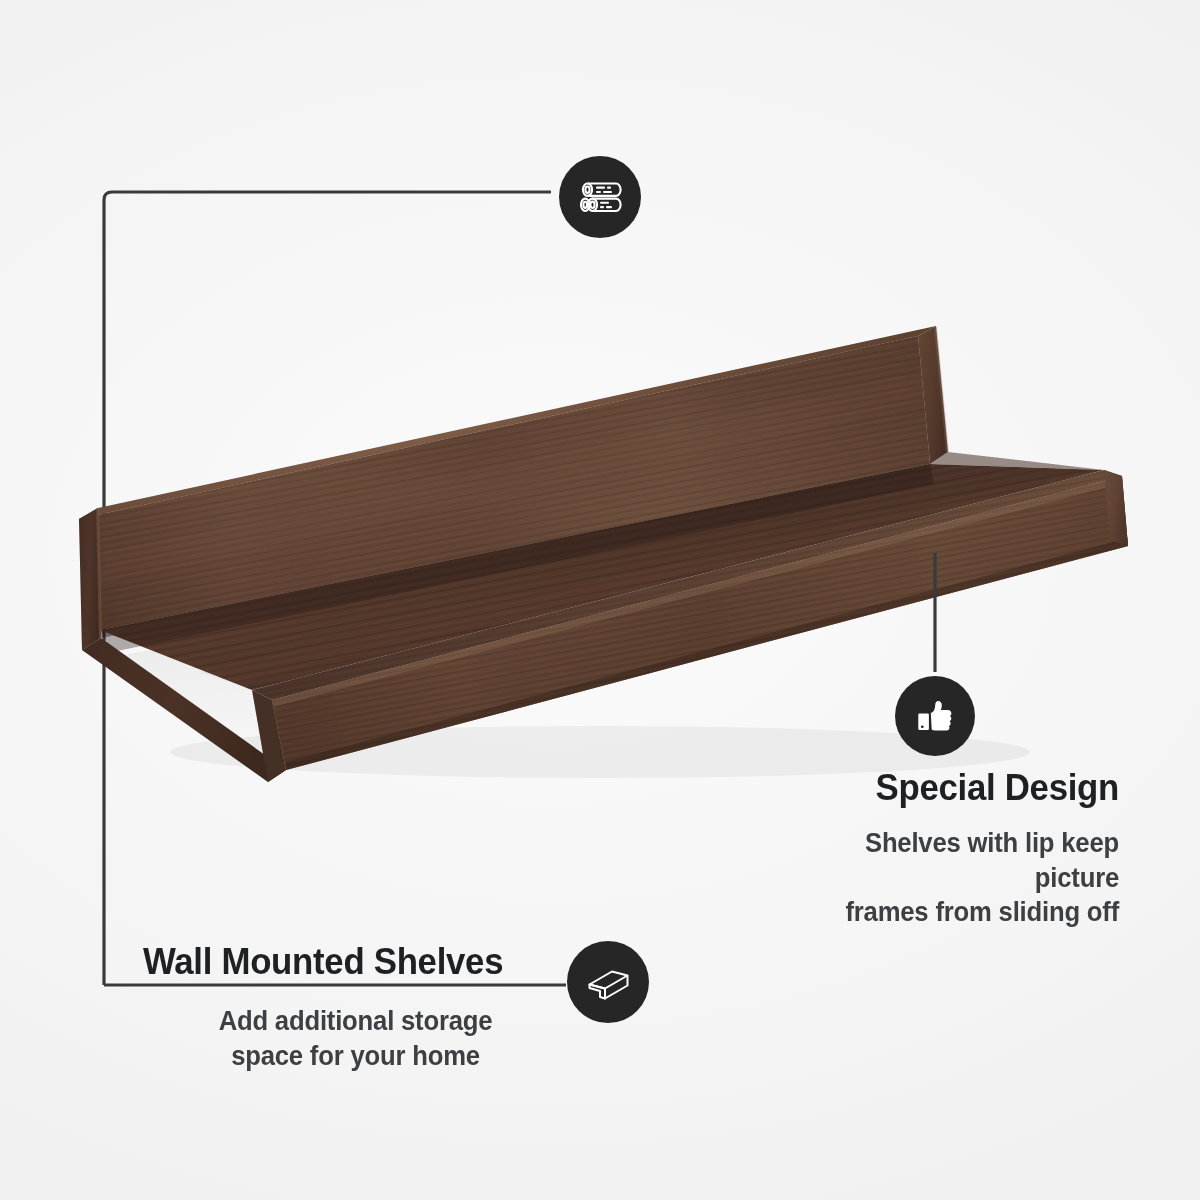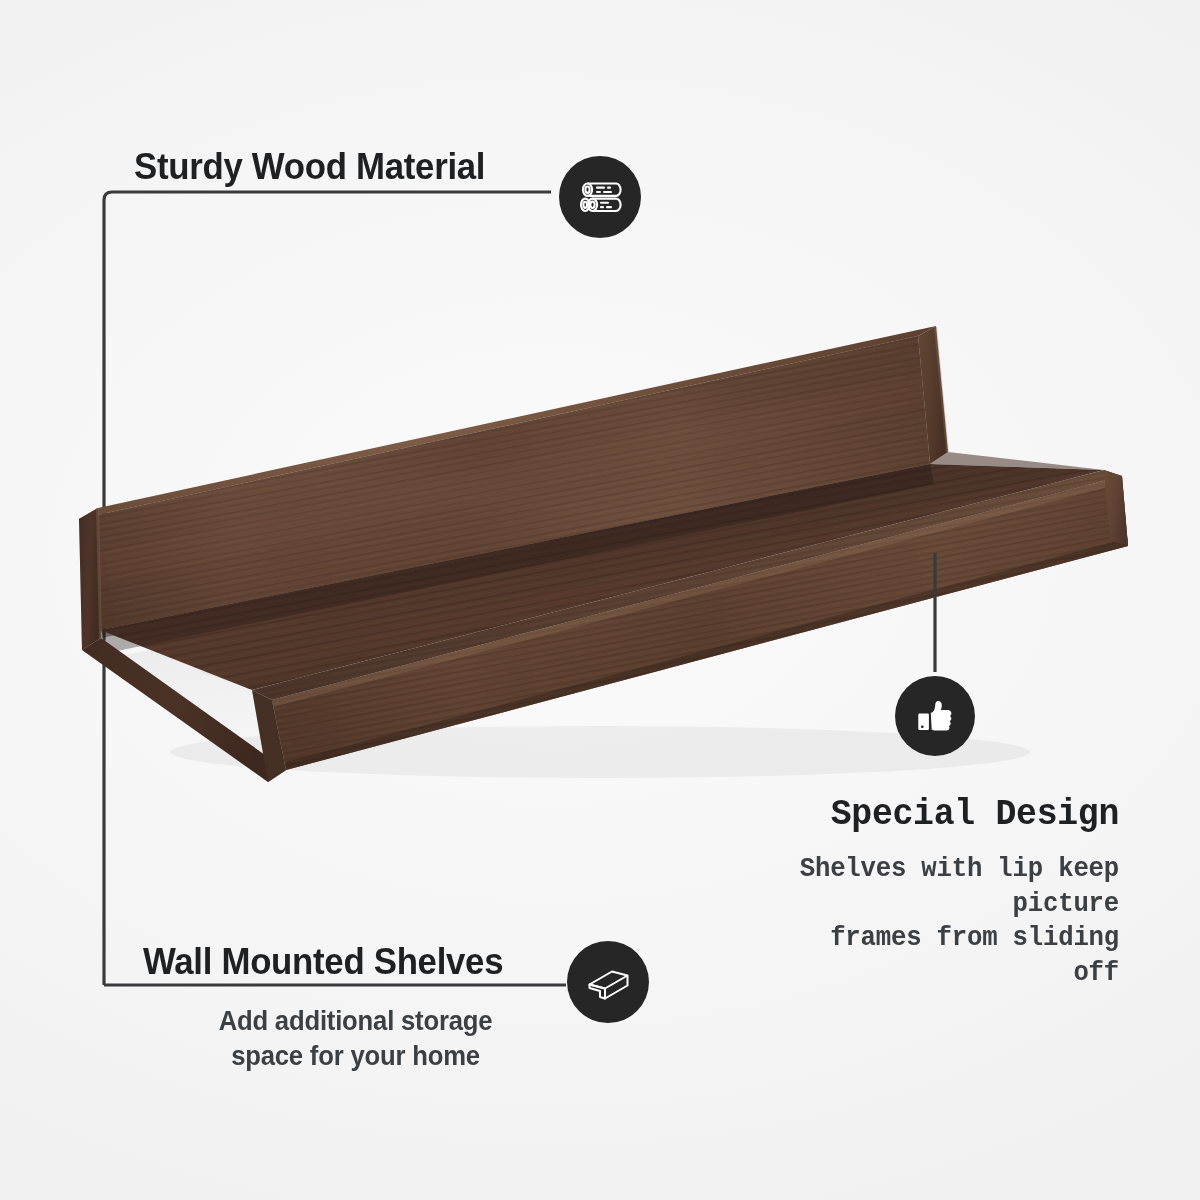--- a/index.html
+++ b/index.html
@@ -60,21 +60,21 @@
   .subtitle.right-align { text-align:right; transform-origin:right center; }
 
   
   #callout-wood { left:134px; top:146px; }
 
   
   #callout-wall { left:143px; top:929px; width:425px;margin-top:12px; }
   #callout-wall .subtitle { margin-top:21px; width:425px; }
 
   
-  #callout-design { right:81px; top:793px; width:360px;font-family:Liberation Mono, monospace; }
+  #callout-design { right:81px; top:767px; width:360px; }
   #callout-design .subtitle { margin-top:17px; }
 
   
   .badge {
     position:absolute;
     border-radius:50%;
     background:#262626;
     display:flex;
     align-items:center;
     justify-content:center;
@@ -240,23 +240,20 @@
     <path d="M 1104 470 L 1122 476 L 1128 546 L 1110 540 Z" fill="#7a5a46" opacity="0.10"></path>
 
     <path d="M 934 327 L 937 327 L 949 452 L 946 452 Z" fill="#9a7a62" opacity="0.30"></path>
   </svg>
 
   <svg class="lines-layer" viewBox="0 0 1200 1200">
 
     <path d="M 935 553 L 935 672" fill="none" stroke="#3a3a3c" stroke-width="3.2" stroke-linecap="butt"></path>
   </svg>
 
-  <div class="callout" id="callout-wood">
-    <div class="headline">Sturdy Wood Material</div>
-  </div>
 
   <div class="badge" id="badge-log">
     <svg width="52" height="52" viewBox="0 0 52 52" aria-hidden="true">
       <g fill="none" stroke="#ffffff" stroke-width="2.1">
 
         <path d="M 13.5 12.5 L 42 12.5 A 4.6 6.2 0 0 1 42 24.9 L 13.5 24.9"></path>
         <ellipse cx="13.5" cy="18.7" rx="4.6" ry="6.2"></ellipse>
         <ellipse cx="13.5" cy="18.7" rx="2.1" ry="3.2"></ellipse>
 
         <path d="M 18.5 27.6 L 42 27.6 A 4.6 6.2 0 0 1 42 40 L 18.5 40"></path>

